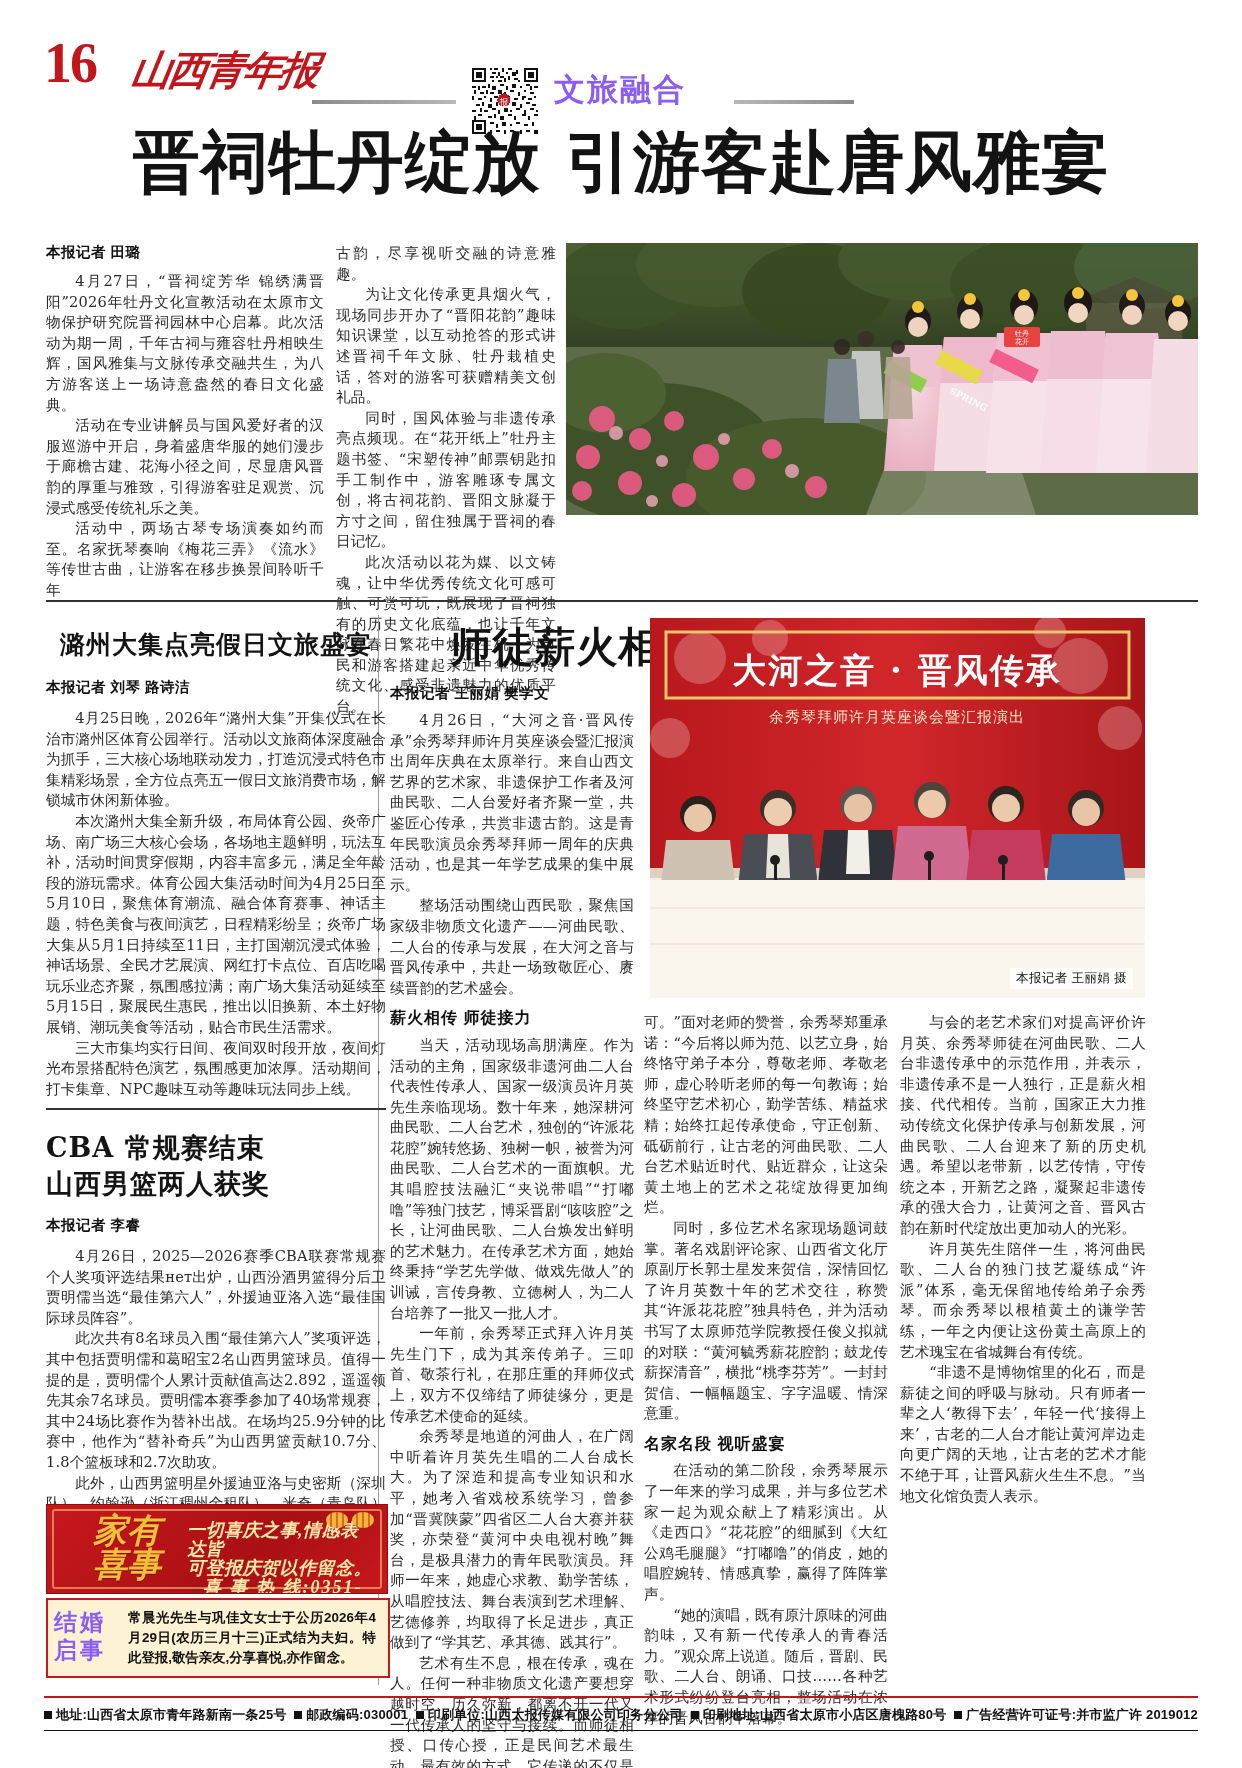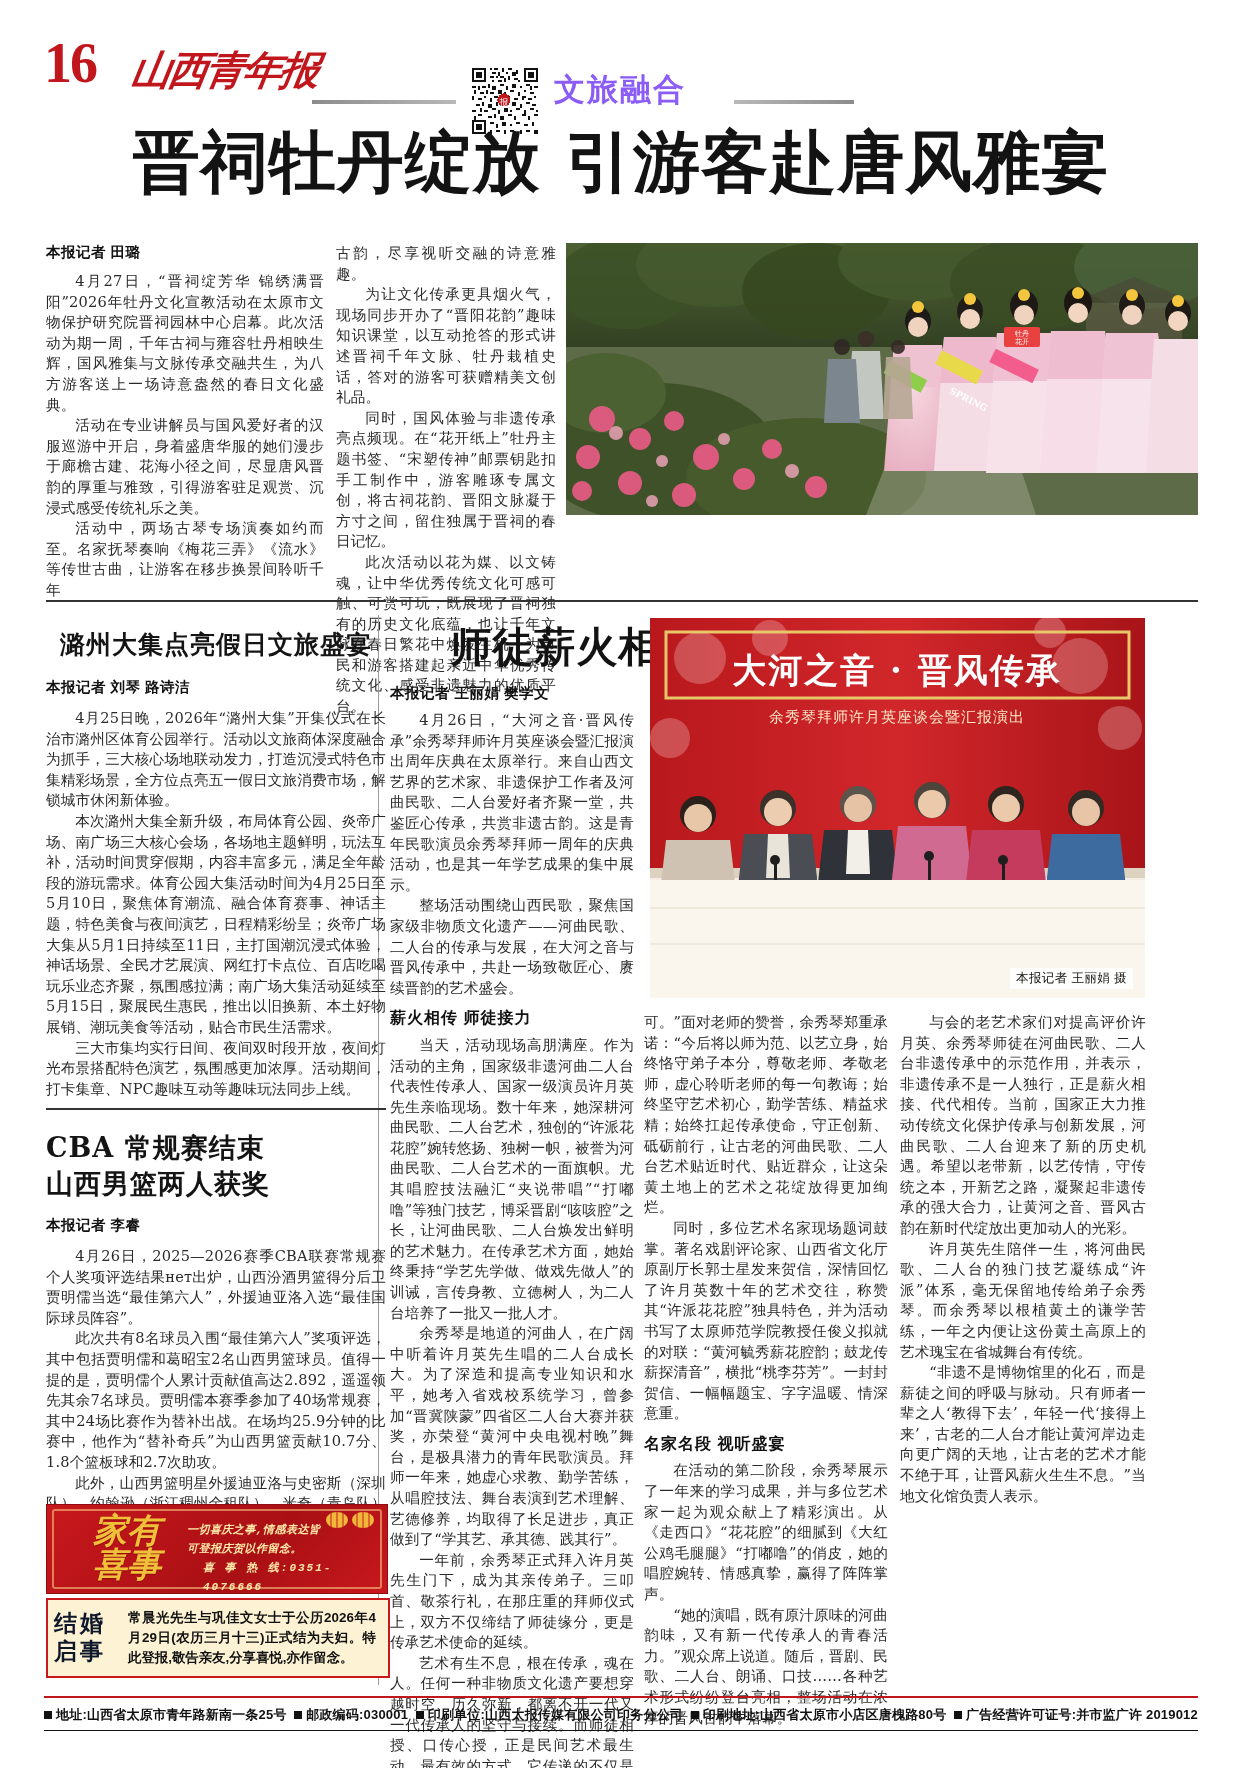--- a/index.html
+++ b/index.html
@@ -133,37 +133,37 @@
     border:2px solid rgba(255,214,140,.55);border-radius:3px;
   }
   .ad-xi{
     position:absolute;left:34px;top:8px;width:92px;height:72px;
     font-family:"DejaVu Serif",serif;font-weight:bold;color:#f0c03a;
     font-size:34px;line-height:34px;text-align:center;font-style:italic;
     text-shadow:0 1px 1px rgba(120,0,0,.6);
   }
   .ad-lines{
     position:absolute;left:140px;top:16px;right:14px;
-    font-family:Liberation Mono, monospace;font-weight:bold;color:#ffe9a8;
-    font-size:11px;line-height:19px;font-style:italic;letter-spacing:.5px;
+    font-family:Liberation Serif, serif;font-weight:bold;color:#ffe9a8;
+    font-size:18px;line-height:19px;font-style:italic;letter-spacing:.5px;
   }
   .ad-lines .l3{margin-left:16px;letter-spacing:2px;}
   .ad-lantern{
     position:absolute;right:10px;top:6px;width:54px;height:20px;
   }
 
   .ad-marriage{
     position:absolute;left:46px;top:1598px;width:340px;height:76px;
     background:#fdf3d4;border:2px solid #c8181d;display:flex;align-items:center;
     overflow:hidden;
   }
   .ad-marriage-label{
     flex:0 0 auto;width:74px;padding-left:6px;
-    font-family:Liberation Serif, serif;font-weight:bold;font-size:23px;
-    color:#0f172a;line-height:28px;letter-spacing:3px;
+    font-family:Liberation Mono, monospace;font-weight:bold;font-size:23px;
+    color:#8b5cf6;line-height:28px;letter-spacing:3px;
   }
   .ad-marriage-label span{display:block;}
   .ad-marriage-text{
     flex:1;font-family:"Liberation Sans",sans-serif;font-weight:bold;
     font-size:13.4px;line-height:20px;color:#111;padding-right:12px;
     text-align:justify;
   }
 
   
   .footer-rule-top{position:absolute;left:44px;top:1696px;width:1154px;height:2px;background:#c1161c;}
@@ -584,22 +584,22 @@
       </g>
     </svg>
     <div class="photo-caption">本报记者 王丽娟 摄</div>
   </div>
 
   <div class="m-col1 body-col">
     <p>4月26日，“大河之音·晋风传承”余秀琴拜师许月英座谈会暨汇报演出周年庆典在太原举行。来自山西文艺界的艺术家、非遗保护工作者及河曲民歌、二人台爱好者齐聚一堂，共鉴匠心传承，共赏非遗古韵。这是青年民歌演员余秀琴拜师一周年的庆典活动，也是其一年学艺成果的集中展示。</p>
     <p>整场活动围绕山西民歌，聚焦国家级非物质文化遗产——河曲民歌、二人台的传承与发展，在大河之音与晋风传承中，共赴一场致敬匠心、赓续晋韵的艺术盛会。</p>
     <div class="sub-h">薪火相传 师徒接力</div>
     <p>当天，活动现场高朋满座。作为活动的主角，国家级非遗河曲二人台代表性传承人、国家一级演员许月英先生亲临现场。数十年来，她深耕河曲民歌、二人台艺术，独创的“许派花花腔”婉转悠扬、独树一帜，被誉为河曲民歌、二人台艺术的一面旗帜。尤其唱腔技法融汇“夹说带唱”“打嘟噜”等独门技艺，博采晋剧“咳咳腔”之长，让河曲民歌、二人台焕发出鲜明的艺术魅力。在传承艺术方面，她始终秉持“学艺先学做、做戏先做人”的训诫，言传身教、立德树人，为二人台培养了一批又一批人才。</p>
+    <p>一年前，余秀琴正式拜入许月英先生门下，成为其亲传弟子。三叩首、敬茶行礼，在那庄重的拜师仪式上，双方不仅缔结了师徒缘分，更是传承艺术使命的延续。</p>
     <p>余秀琴是地道的河曲人，在广阔中听着许月英先生唱的二人台成长大。为了深造和提高专业知识和水平，她考入省戏校系统学习，曾参加“晋冀陕蒙”四省区二人台大赛并获奖，亦荣登“黄河中央电视村晚”舞台，是极具潜力的青年民歌演员。拜师一年来，她虚心求教、勤学苦练，从唱腔技法、舞台表演到艺术理解、艺德修养，均取得了长足进步，真正做到了“学其艺、承其德、践其行”。</p>
-    <p>一年前，余秀琴正式拜入许月英先生门下，成为其亲传弟子。三叩首、敬茶行礼，在那庄重的拜师仪式上，双方不仅缔结了师徒缘分，更是传承艺术使命的延续。</p>
     <p>艺术有生不息，根在传承，魂在人。任何一种非物质文化遗产要想穿越时空、历久弥新，都离不开一代又一代传承人的坚守与接续。而师徒相授、口传心授，正是民间艺术最生动、最有效的方式，它传递的不仅是技艺的精髓，更是艺德的标高、文化的体温和精神的根脉。</p>
 
   </div>
 
   <div class="m-col2 body-col" style="top:1012px;">
     <p style="text-indent:0">可。”面对老师的赞誉，余秀琴郑重承诺：“今后将以师为范、以艺立身，始终恪守弟子本分，尊敬老师、孝敬老师，虚心聆听老师的每一句教诲；始终坚守艺术初心，勤学苦练、精益求精；始终扛起传承使命，守正创新、砥砺前行，让古老的河曲民歌、二人台艺术贴近时代、贴近群众，让这朵黄土地上的艺术之花绽放得更加绚烂。</p>
     <p>同时，多位艺术名家现场题词鼓掌。著名戏剧评论家、山西省文化厅原副厅长郭士星发来贺信，深情回忆了许月英数十年的艺术交往，称赞其“许派花花腔”独具特色，并为活动书写了太原师范学院教授任俊义拟就的对联：“黄河毓秀薪花腔韵；鼓龙传薪探清音”，横批“桃李芬芳”。一封封贺信、一幅幅题宝、字字温暖、情深意重。</p>
     <div class="sub-h">名家名段 视听盛宴</div>
     <p>在活动的第二阶段，余秀琴展示了一年来的学习成果，并与多位艺术家一起为观众献上了精彩演出。从《走西口》“花花腔”的细腻到《大红公鸡毛腿腿》“打嘟噜”的俏皮，她的唱腔婉转、情感真挚，赢得了阵阵掌声。</p>
     <p>“她的演唱，既有原汁原味的河曲韵味，又有新一代传承人的青春活力。”观众席上说道。随后，晋剧、民歌、二人台、朗诵、口技……各种艺术形式纷纷登台亮相，整场活动在浓厚的晋风古韵中落幕。</p>

